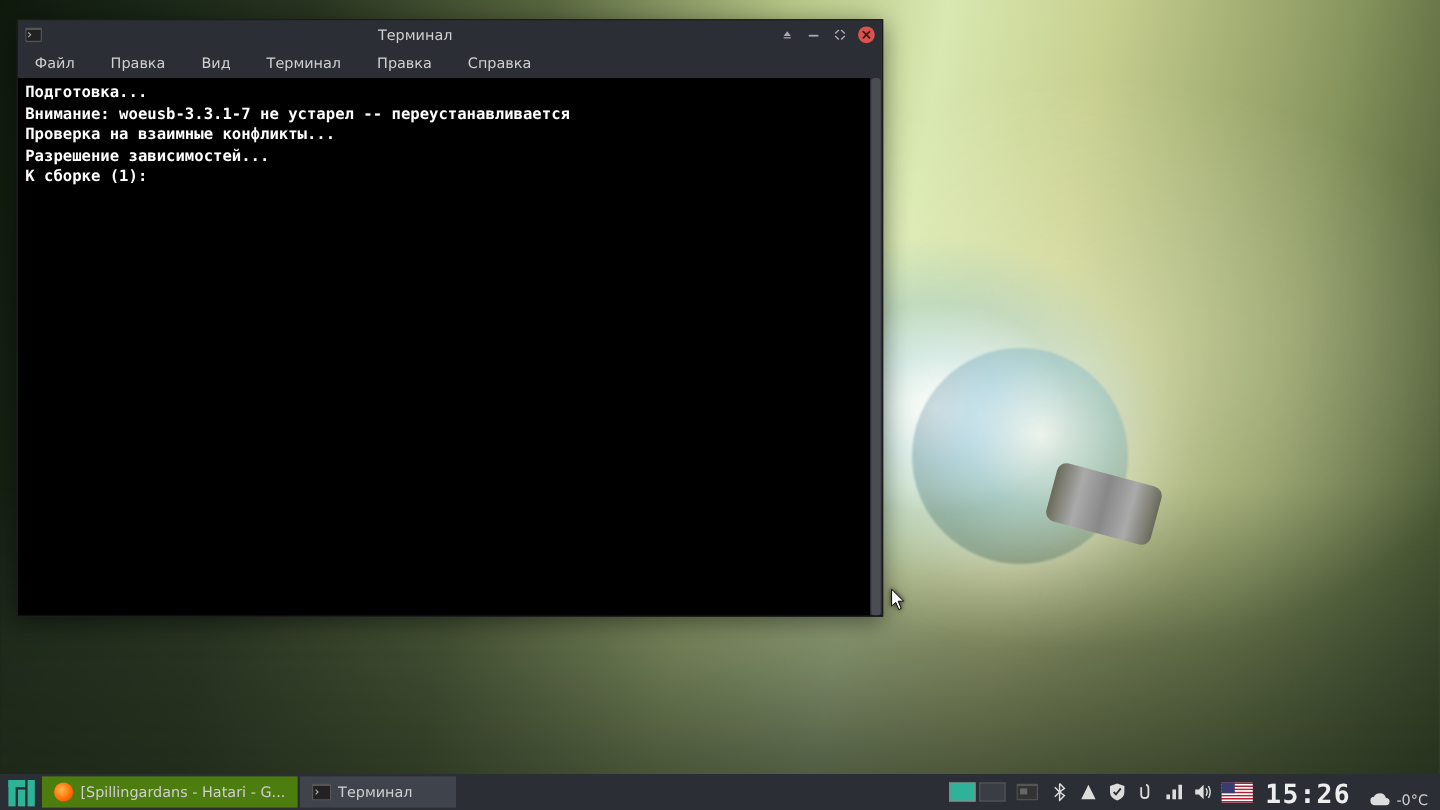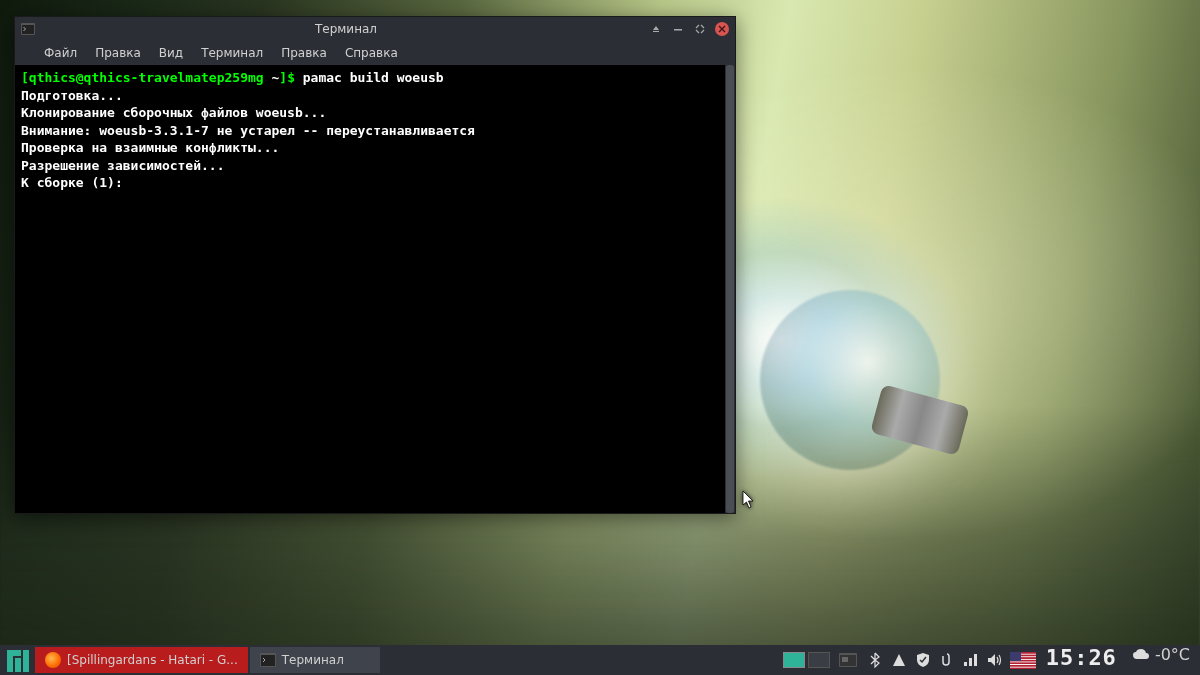--- a/index.html
+++ b/index.html
@@ -71,22 +71,22 @@
 .win-close {
   width: 14px; height: 14px; border-radius: 50%;
   background: #d9534f;
   display: flex; align-items: center; justify-content: center;
 }
 
 .menubar {
   height: 24px;
   background: #2b2e34;
   display: flex; align-items: center;
-  padding: 0 21px;
-  gap: 2px;
+  padding: 0 6px;
+  gap: 14px;
   color: #d0d0d0;
   font-size: 12px;
 }
 .menu-item { padding: 2px 8px; cursor: pointer; }
 
 .terminal-body {
   flex: 1;
   background: #000;
   color: #fff;
   font-family: "DejaVu Sans Mono", monospace;
@@ -150,21 +150,21 @@
 .ml-3 { grid-column: 5; grid-row: 1 / 6; }
 .ml-top { grid-column: 1 / 4; grid-row: 1; }
 
 .task-item {
   height: 26px;
   display: flex; align-items: center;
   padding: 0 10px;
   gap: 6px;
   margin: 0 1px;
   cursor: pointer;
-  background: #b91c1c;
+  background: #4d7c0f;
   min-width: 130px;
 }
 .task-item.active { background: #3f434b; }
 .task-icon { width: 16px; height: 16px; display: flex; align-items: center; justify-content: center; }
 .firefox-icon {
   width: 16px; height: 16px; border-radius: 50%;
   background: radial-gradient(circle at 40% 40%, #ffb84d, #ff6a00 60%, #c43);
 }
 
 .taskbar-spacer { flex: 1; }
@@ -173,21 +173,21 @@
   width: 24px; height: 30px;
   display: flex; align-items: center; justify-content: center;
   cursor: pointer; color: #ccc;
 }
 .workspace-indicator {
   display: flex; gap: 3px; padding: 0 6px;
 }
 .ws { width: 22px; height: 16px; border: 1px solid #888; background: #2eb398; }
 .ws.inactive { background: #3a3d44; border-color: #555; }
 
-.tray { display: flex; align-items: flex-start; gap: 2px; padding: 0 4px; }
+.tray { display: flex; align-items: flex-end; gap: 2px; padding: 0 4px; }
 .tray-icon {
   width: 22px; height: 30px;
   display: flex; align-items: center; justify-content: center;
   color: #ddd; font-size: 14px;
 }
 .flag-us {
   width: 26px; height: 17px;
   background: linear-gradient(#b22234 50%, #fff 50%);
   background-size: 100% 2.6px;
   position: relative;
@@ -202,21 +202,21 @@
   font-family: "DejaVu Sans Mono", monospace;
   font-size: 22px;
   font-weight: bold;
   letter-spacing: 1px;
   padding: 0 6px;
   color: #eee;
 }
 .weather {
   display: flex; align-items: center; gap: 4px;
   padding: 0 6px;
-  font-size: 16px;
+  font-size: 12px;
 }
 
 svg { display: block; }
 </style>
 </head>
 <body>
 
 <div class="wallpaper"></div>
 <div class="bulb-base"></div>
 
@@ -258,23 +258,21 @@
   <div class="menubar">
     <span class="menu-item">Файл</span>
     <span class="menu-item">Правка</span>
     <span class="menu-item">Вид</span>
     <span class="menu-item">Терминал</span>
     <span class="menu-item">Правка</span>
     <span class="menu-item">Справка</span>
   </div>
 
   <div class="terminal-body">
-    <div class="term-line"><span class="prompt-bracket">[</span><span class="prompt-user">qthics@qthics-travelmatep259mg</span><span class="prompt-path"> ~</span><span class="prompt-bracket">]</span><span class="prompt-dollar">$ </span><span class="command-text">pamac build woeusb</span></div>
     <div class="term-line">Подготовка...</div>
-    <div class="term-line">Клонирование сборочных файлов woeusb...</div>
     <div class="term-line">Внимание: woeusb-3.3.1-7 не устарел -- переустанавливается</div>
     <div class="term-line">Проверка на взаимные конфликты...</div>
     <div class="term-line">Разрешение зависимостей...</div>
     <div class="term-line">К сборке (1):</div>
     <div class="term-line"></div>
     <div class="terminal-scrollbar">
       <div class="terminal-scrollbar-thumb"></div>
     </div>
   </div>
 </div>

